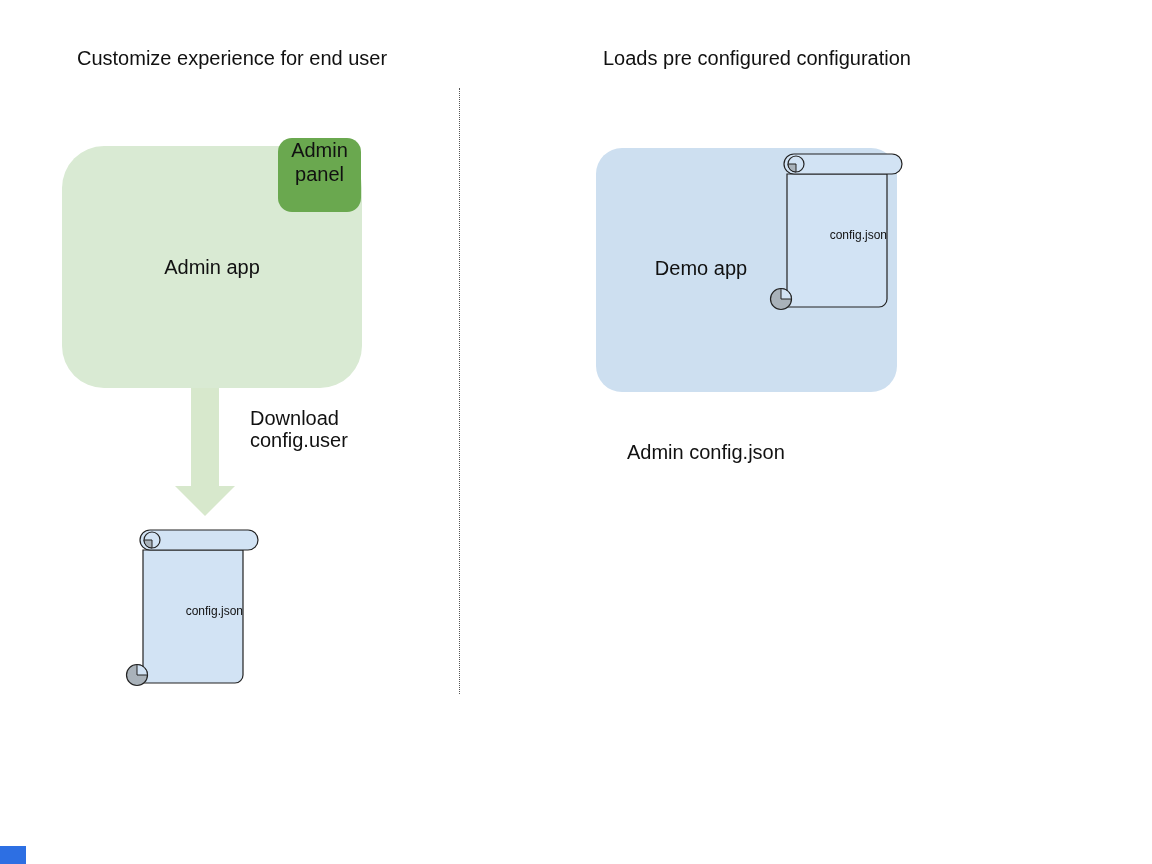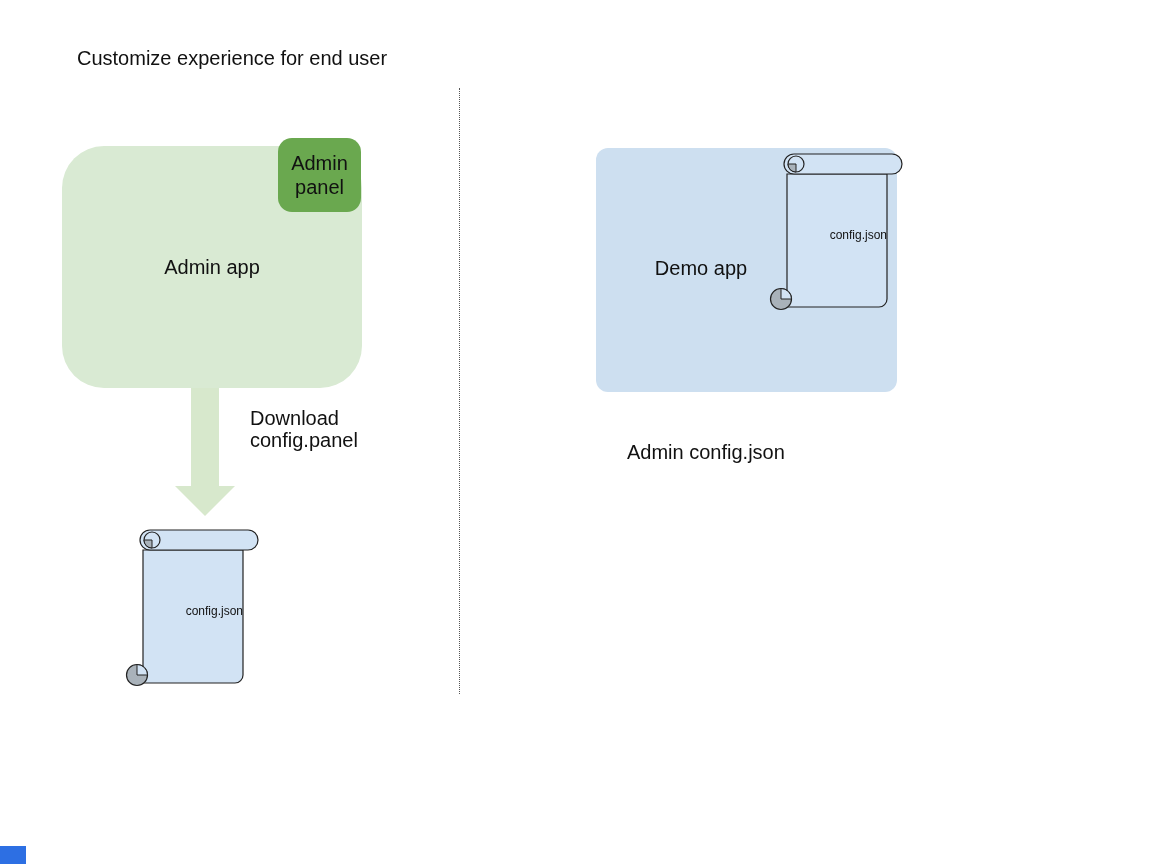--- a/index.html
+++ b/index.html
@@ -7,57 +7,58 @@
           font-family:"Liberation Sans",sans-serif;color:#111;}
   .abs{position:absolute;}
   .title{font-size:20px;line-height:24px;white-space:nowrap;}
   #title-left{left:77px;top:46px;}
   #title-right{left:603px;top:46px;}
   #divider{left:459px;top:88px;height:606px;width:0;border-left:1px dotted #555;}
   #admin-app-box{left:62px;top:146px;width:300px;height:242px;border-radius:42px;
                  display:flex;align-items:center;justify-content:center;}
   #admin-app-box .app-label{font-size:20px;}
   #admin-panel-box{left:278px;top:138px;width:83px;height:74px;border-radius:14px;
-                   display:flex;align-items:center;justify-content:center;text-align:center;}
+                   display:flex;align-items:flex-start;justify-content:center;text-align:center;}
   #admin-panel-box .panel-label{font-size:20px;line-height:24px;width:70px;}
   #down-arrow{left:175px;top:374px;}
   #download-label{left:250px;top:407px;width:128px;font-size:20px;line-height:22px;}
-  #demo-app-box{left:596px;top:148px;width:301px;height:244px;border-radius:12px;}
+  #demo-app-box{left:596px;top:148px;width:301px;height:244px;border-radius:26px;}
   #demo-app-label{left:0;top:108px;width:210px;text-align:center;font-size:20px;line-height:24px;}
   #loads-caption{left:627px;top:441px;font-size:20px;white-space:nowrap;}
   .scroll{width:135px;height:158px;}
   #scroll-left{left:125px;top:529px;}
   #scroll-right{left:769px;top:153px;}
   .scroll-label{position:absolute;left:18px;top:72px;width:100px;text-align:right;
                 font-size:12px;line-height:20px;}
   #corner-square{left:0;top:846px;width:26px;height:18px;}
 </style>
 </head>
 <body>
 
 <div class="canvas">
 
   <div class="abs title" id="title-left">Customize experience for end user</div>
 
+  <div class="abs title" id="title-right">Loads pre configured configuration</div>
 
   <div class="abs" id="divider"></div>
 
   <svg class="abs" id="down-arrow" width="60" height="143" viewBox="0 0 60 143">
     <polygon points="16,0 44,0 44,112 60,112 30,142 0,112 16,112" fill="#d7e8cc"></polygon>
   </svg>
 
   <div class="abs" id="admin-app-box" style="background: rgb(217, 234, 211);">
     <span class="app-label">Admin app</span>
   </div>
 
   <div class="abs" id="admin-panel-box" style="background: rgb(106, 168, 79);">
     <span class="panel-label">Admin panel</span>
   </div>
 
-  <div class="abs" id="download-label">Download config.panel</div>
+  <div class="abs" id="download-label">Download config.user</div>
 
   <div class="abs scroll" id="scroll-left">
     <svg width="135" height="158" viewBox="0 0 135 158">
       <path d="M18 21 L18 154 L110 154 A8 8 0 0 0 118 146 L118 21 Z" stroke="#222" stroke-width="1.2" fill="#d2e3f4"></path>
       <rect x="15" y="1" width="118" height="20" rx="10" stroke="#222" stroke-width="1.2" fill="#d2e3f4"></rect>
       <circle cx="27" cy="11" r="8" stroke="#222" stroke-width="1.2" fill="#d2e3f4"></circle>
       <path d="M27 11 L27 19 A8 8 0 0 1 19 11 Z" stroke="#222" stroke-width="1" fill="#a9b2ba"></path>
       <circle cx="12" cy="146" r="10.5" stroke="#222" stroke-width="1.2" fill="#a9b2ba"></circle>
       <path d="M12 146 L22.5 146 A10.5 10.5 0 0 0 12 135.5 Z" stroke="#222" stroke-width="1" fill="#d2e3f4"></path>
     </svg>

